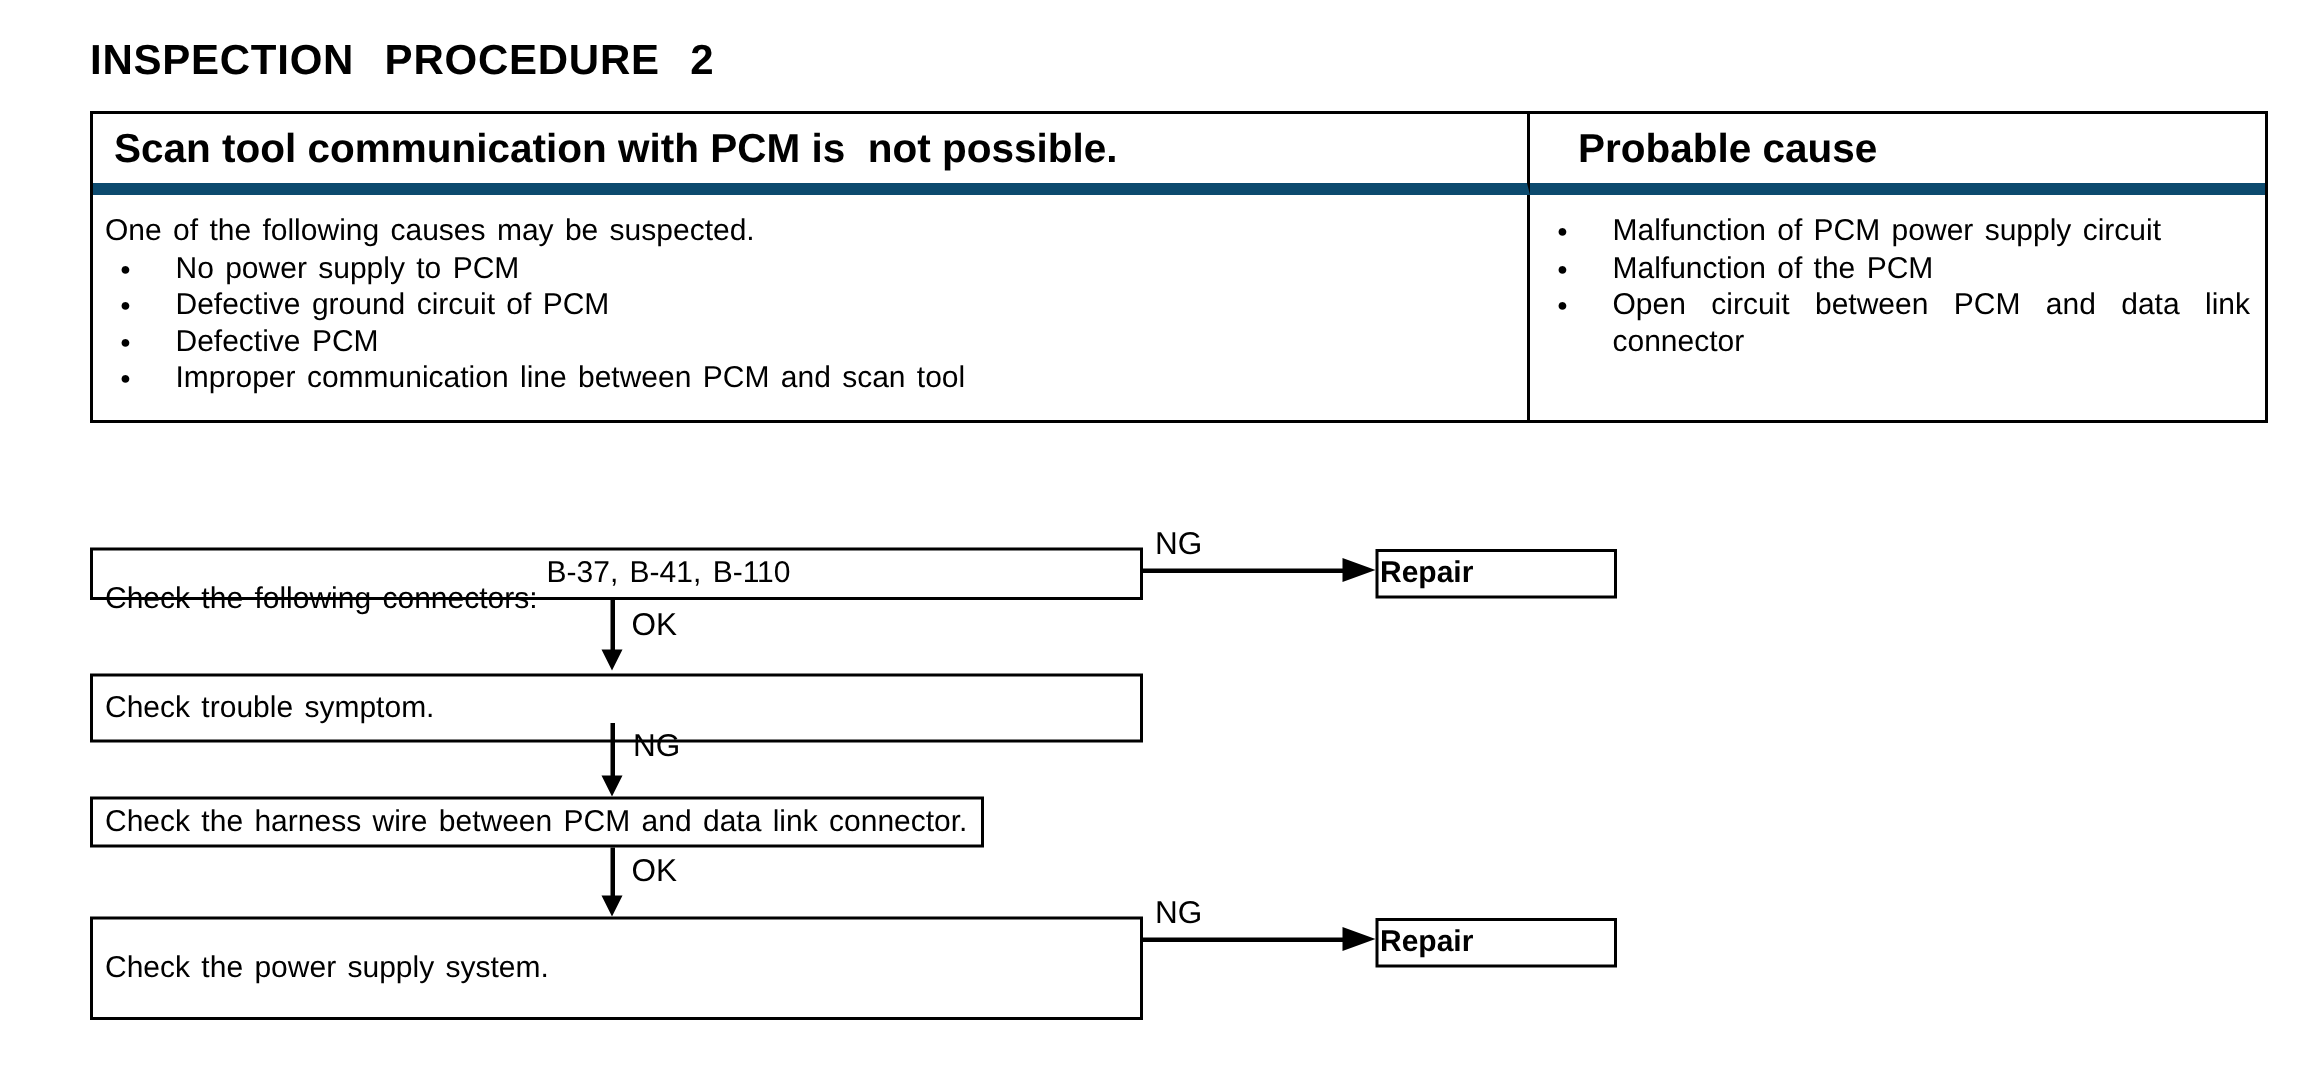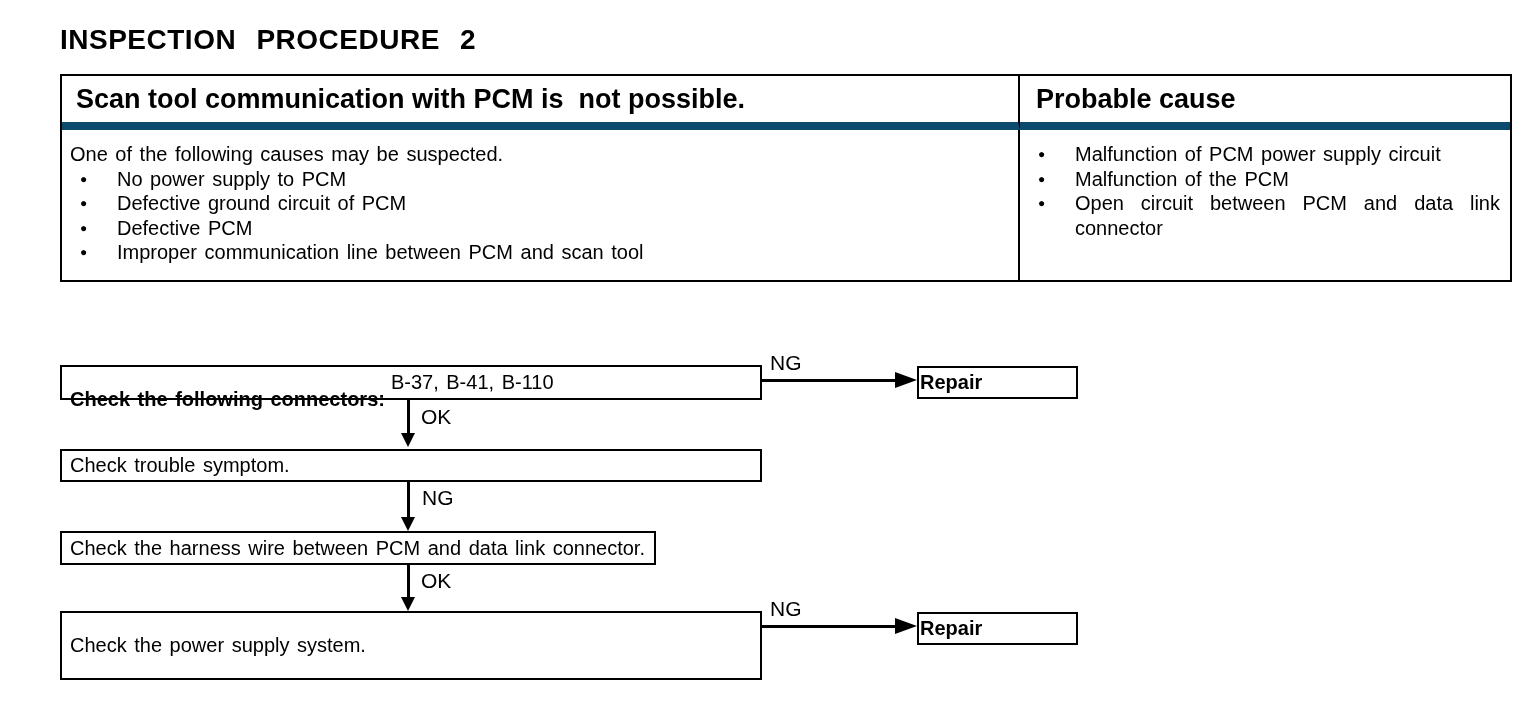--- a/index.html
+++ b/index.html
@@ -28,38 +28,38 @@
     grid-template-rows: 54px 1fr;
     background: #fff;
   }
   .cell { box-sizing: border-box; }
   .hdr {
     font-size: 27px; font-weight: bold;
     display: flex; align-items: center;
     border-bottom: 8px solid #0c4a6e;
   }
   .hdr-left  { padding-left: 14px; border-right: 2px solid #000; white-space: pre-wrap; }
-  .hdr-right { padding-left: 16px; }
+  .hdr-right { padding-left: 32px; }
   .tbody {
     font-size: 20px; line-height: 24.5px;
     padding: 12px 6px 0 8px; word-spacing: 2px;
   }
   .tbody-left { border-right: 2px solid #000; }
   .li { display: flex; }
   .li .bullet { flex: 0 0 37px; padding-left: 10px; font-size: 12px; line-height: 24.5px; }
   .li .t { flex: 1; }
   .justify .t { text-align: justify; padding-right: 4px; }
 
   
   .fbox {
     position: absolute; border: 2px solid #000; box-sizing: border-box;
     background: #fff; font-size: 20px; word-spacing: 2px;
     display: flex; align-items: center; padding-left: 8px;
   }
-  .fbox .b { font-weight: bold; margin-top: 33px; }
+  .fbox .b { font-weight: normal; margin-top: 33px; }
   .fbox .r { margin-left: 6px; }
   .fbox-multi { flex-direction: column; align-items: flex-start; justify-content: center; line-height: 25px; }
   .repair { font-weight: bold; padding-left: 1px; }
   .lbl { position: absolute; font-size: 21px; }
   .vline { position: absolute; width: 3px; background: #000; }
   .hline { position: absolute; height: 3px; background: #000; }
   .arr-down {
     position: absolute; width: 0; height: 0;
     border-left: 7px solid transparent; border-right: 7px solid transparent;
     border-top: 14px solid #000;
@@ -126,21 +126,21 @@
   <div class="hline" style="left:762px; top:365px; width:140px;"></div>
   <div class="arr-right" style="left:895px; top:358px;"></div>
   <div class="fbox repair" style="left:917px; top:352px; width:161px; height:33px;">
     <span>Repair</span>
   </div>
 
   <div class="vline" style="left:407px; top:386px; height:35px;"></div>
   <div class="arr-down" style="left:401px; top:419px;"></div>
   <div class="lbl" style="left:421px; top:391px;">OK</div>
 
-  <div class="fbox" style="left:60px; top:435px; width:702px; height:33px;">
+  <div class="fbox" style="left:60px; top:435px; width:702px; height:46px;">
     <span>Check trouble symptom.</span>
   </div>
 
   <div class="vline" style="left:407px; top:468px; height:37px;"></div>
   <div class="arr-down" style="left:401px; top:503px;"></div>
   <div class="lbl" style="left:422px; top:472px;">NG</div>
 
   <div class="fbox" style="left:60px; top:517px; width:596px; height:34px;">
     <span>Check the harness wire between PCM and data link connector.</span>
   </div>

